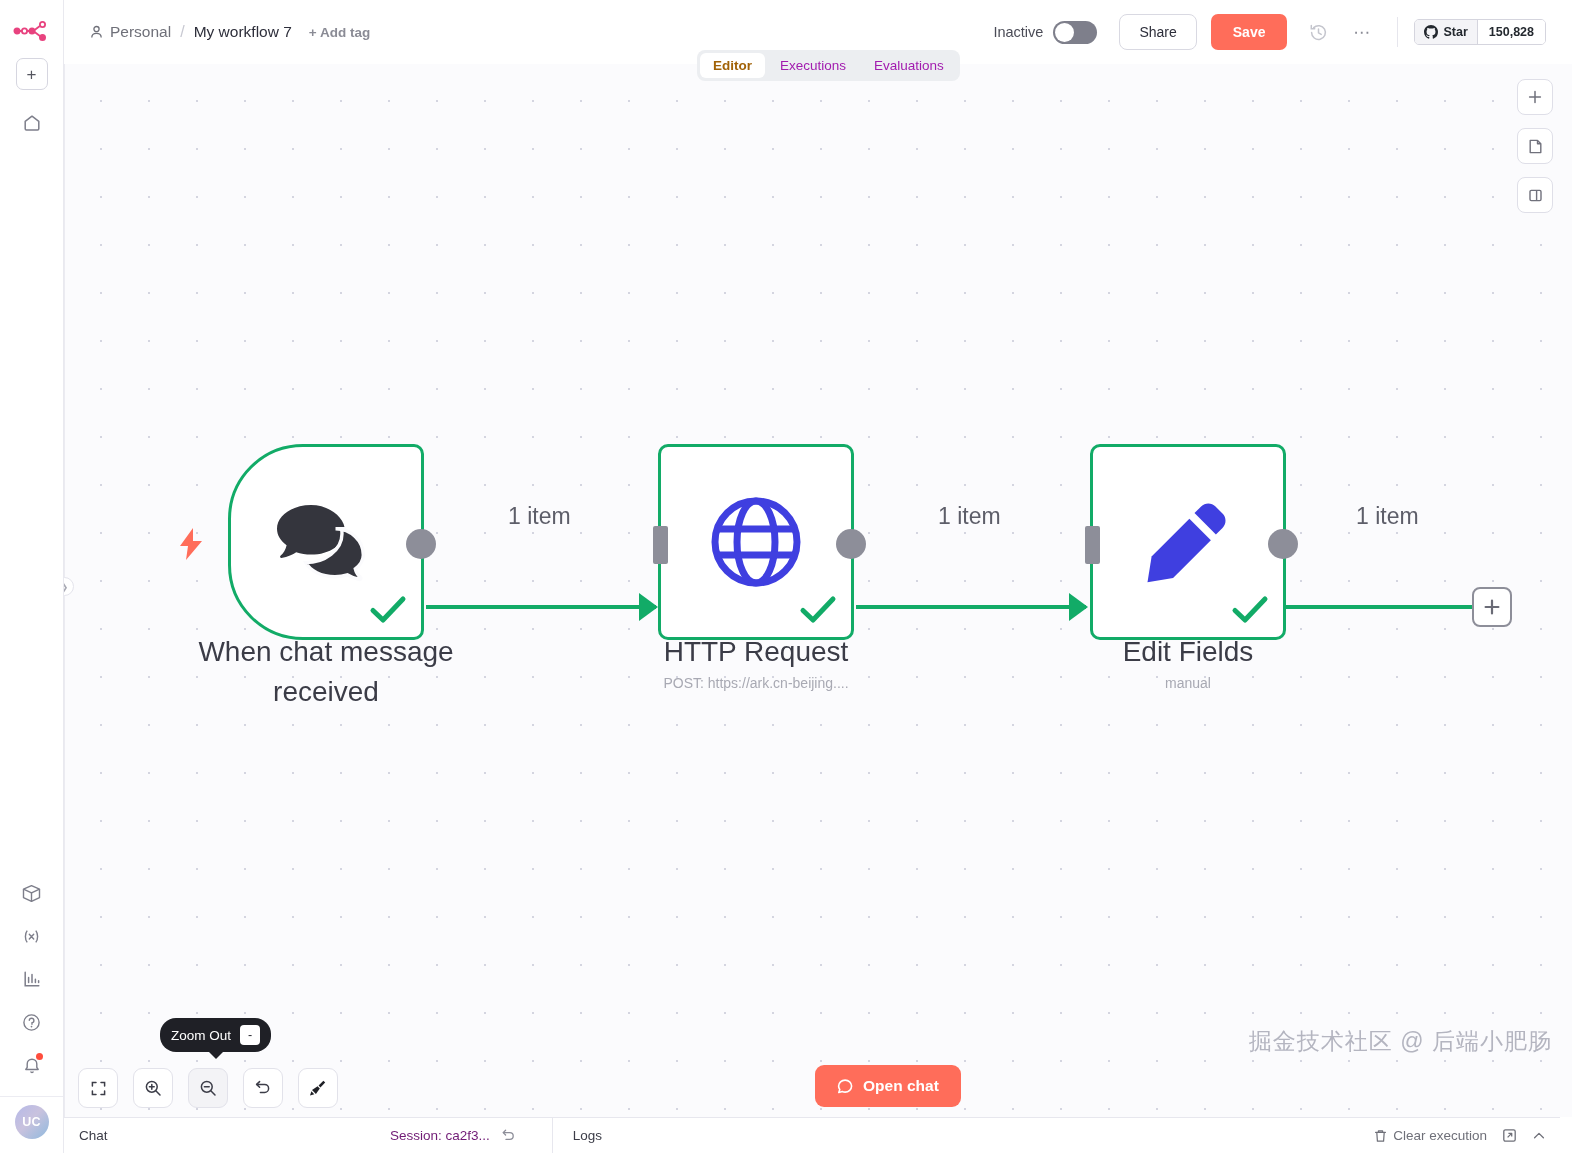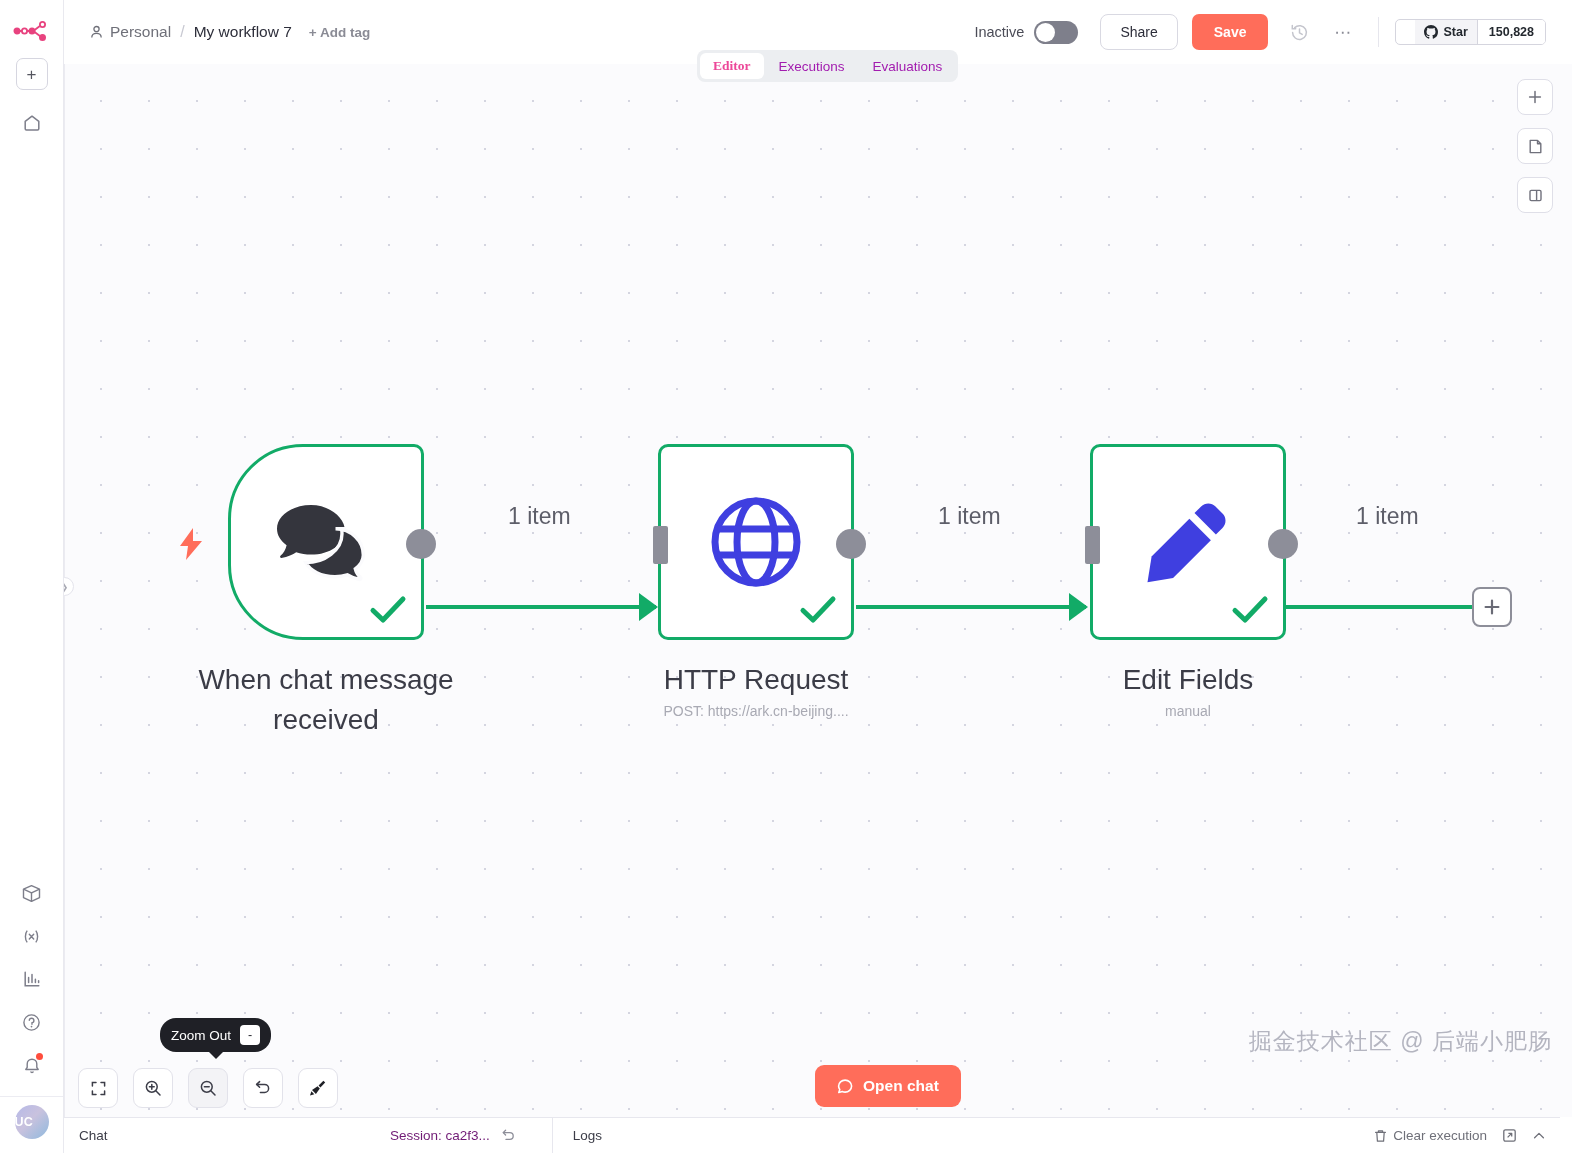--- a/index.html
+++ b/index.html
@@ -35,21 +35,21 @@
   .rail-bottom .rail-icon { margin-bottom:1px; }
   .rail-sep { width:100%; height:1px; background:#ececf2; margin:9px 0 8px; }
   .bell-dot {
     position:absolute; top:9px; right:10px; width:7px; height:7px;
     border-radius:50%; background:#ff4d3d;
   }
   .avatar {
     width:34px; height:34px; border-radius:50%;
     background:linear-gradient(135deg,#b5b9e8 0%,#c9c2de 45%,#8fb9dd 100%);
     color:#ffffff; font-size:12.5px; font-weight:700;
-    display:flex; align-items:center; justify-content:flex-start;
+    display:flex; align-items:center; justify-content:center;
     letter-spacing:.3px; margin-bottom:6px;
   }
 
   
   .header {
     position:absolute; left:64px; top:0; right:12px; height:64px;
     background:#ffffff; display:flex; align-items:center; padding:0 14px 0 26px;
     z-index:25;
   }
   .crumbs { display:flex; align-items:center; gap:9px; font-size:15.5px; }
@@ -79,32 +79,32 @@
   }
   .icon-btn { width:30px; height:30px; display:flex; align-items:center; justify-content:center; color:#c4c5cd; }
   .icon-btn.more { color:#8a8b95; letter-spacing:1.5px; font-size:17px; margin-left:14px; }
   .hdr-divider { width:1px; height:30px; background:#e6e6ed; margin:0 16px 0 20px; }
   .gh {
     display:flex; align-items:stretch; height:26px;
     border:1px solid #d5d5de; border-radius:5px; overflow:hidden; font-size:12.5px;
   }
   .gh-star {
     display:flex; align-items:center; gap:5px; padding:0 9px;
-    background:#f4f4f7; color:#24292f; font-weight:600; border-right:1px solid #d5d5de;margin-left:19px;
+    background:#f4f4f7; color:#24292f; font-weight:600; border-right:1px solid #d5d5de;
   }
   .gh-count { display:flex; align-items:center; padding:0 11px; background:#ffffff; color:#24292f; font-weight:600; }
 
   
   .tabs {
     position:absolute; left:697px; top:50px; z-index:26;
     display:flex; align-items:center; gap:2px;
     background:#eceef1; border-radius:8px; padding:3px;
   }
   .tab { padding:5px 13px; border-radius:6px; font-size:13.5px; color:#a21caf; }
-  .tab.active { background:#ffffff; color:#ec4899; font-weight:600;font-family:Liberation Serif, serif; }
+  .tab.active { background:#ffffff; color:#a16207; font-weight:600; }
 
   
   .canvas {
     position:absolute; left:64px; top:64px; right:0; bottom:36px;
     background-color:#fbfbfd;
     background-image:radial-gradient(circle, #d4d5e0 1.1px, transparent 1.2px);
     background-size:48px 48px; background-position:13px 13px;
     overflow:hidden;
   }
   .canvas-divider { position:absolute; left:0; top:0; bottom:0; width:1px; background:#ebebf1; }
@@ -126,21 +126,21 @@
   .node-layer { position:absolute; inset:0; }
   .node { position:absolute; }
   .node-box {
     width:196px; height:196px; background:#ffffff;
     border:3px solid #12ab67; border-radius:10px; position:relative;
   }
   .node-box.trigger { border-radius:75px 10px 10px 75px; }
   .node-icon { position:absolute; inset:0; display:flex; align-items:center; justify-content:center; }
   .node-check { position:absolute; right:14px; bottom:12px; color:#12ab67; }
   .node-label {
-    position:absolute; top:216px; left:50%; transform:translateX(-50%);
+    position:absolute; top:188px; left:50%; transform:translateX(-50%);
     width:340px; text-align:center;
     font-size:28px; color:#3b3c47; line-height:1.42;
   }
   .node-sub {
     font-size:14px; color:#a8a9b3; margin-top:2px; white-space:nowrap;
     overflow:hidden; text-overflow:ellipsis;
   }
   .port-out {
     position:absolute; width:30px; height:30px; border-radius:50%;
     background:#8d8e99; top:82px; right:-15px;

